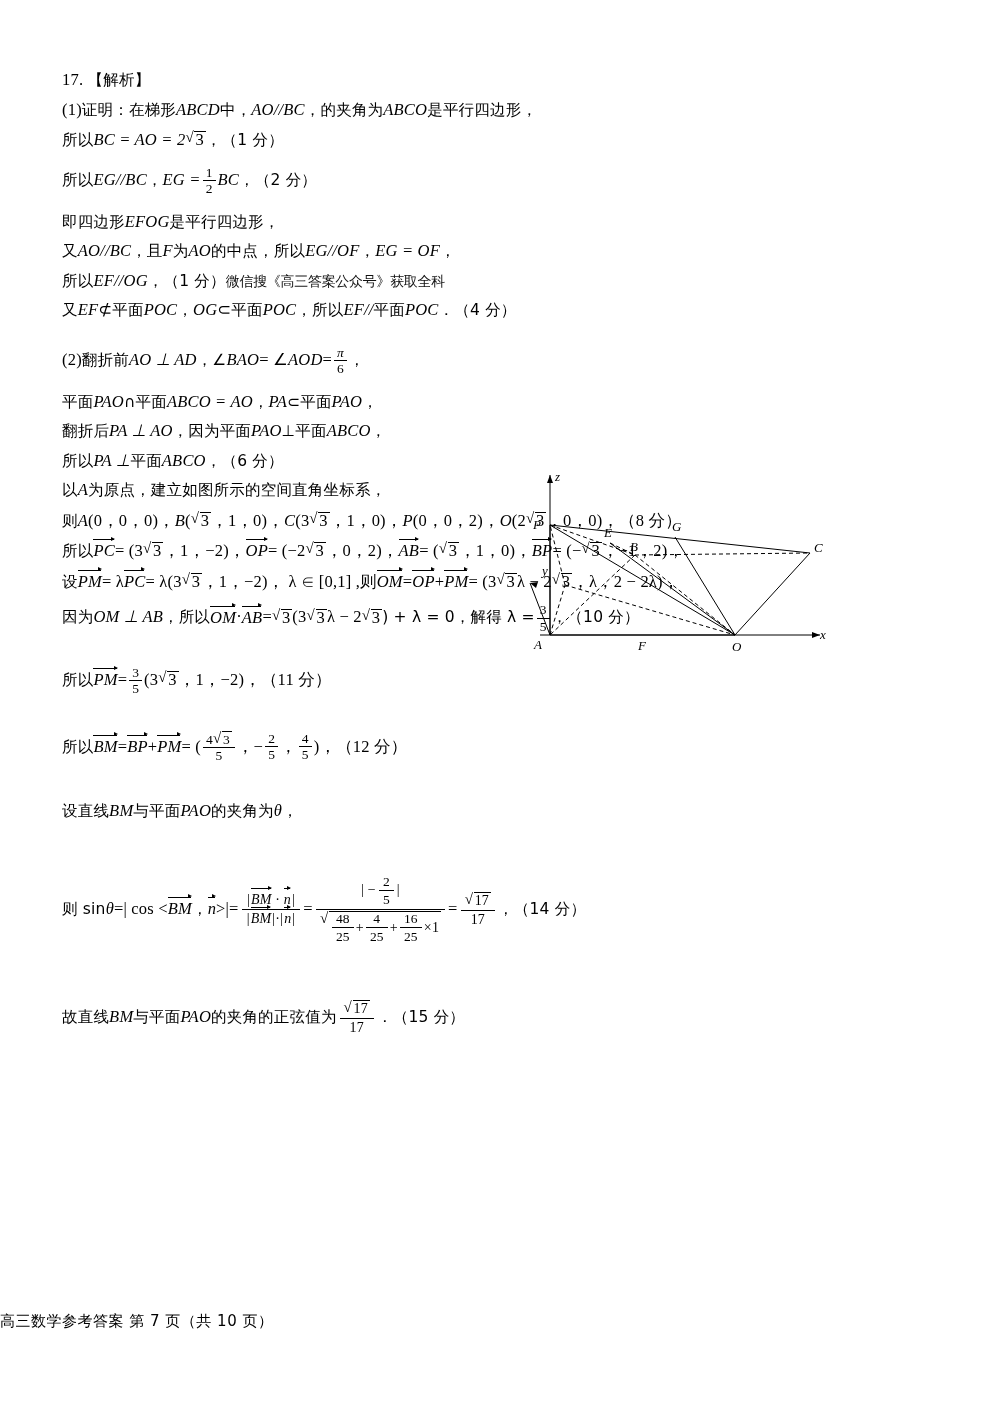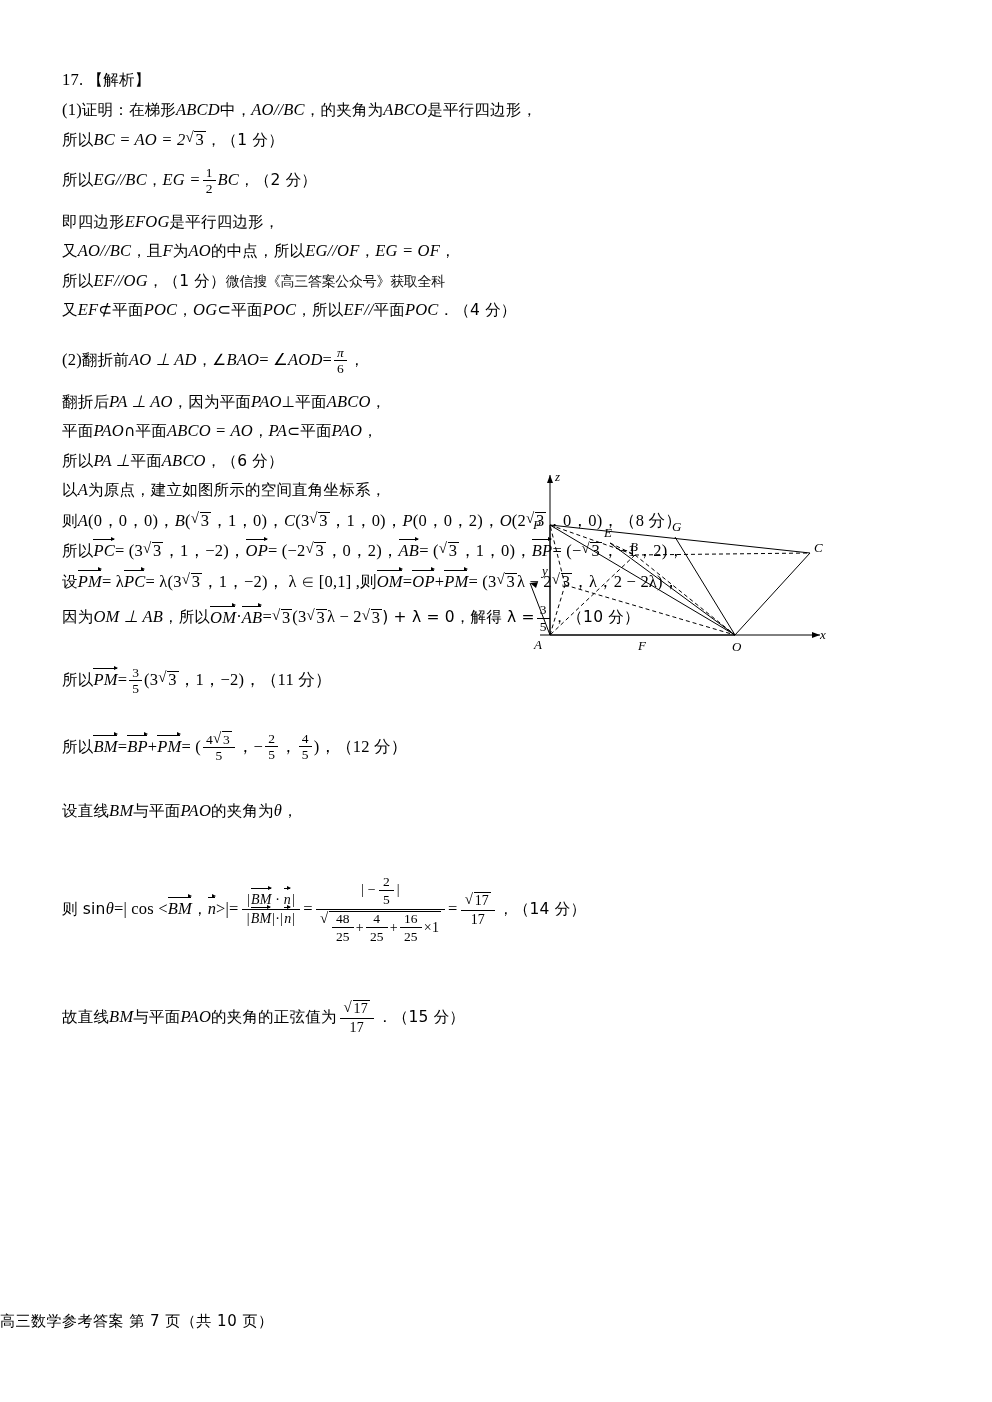--- a/index.html
+++ b/index.html
@@ -167,25 +167,25 @@
       <span class="cn">又</span><span class="it">EF</span><span class="num">⊄</span><span class="cn">平面</span><span class="it">POC</span><span class="cn">，</span><span class="it">OG</span><span class="num">⊂</span><span class="cn">平面</span><span class="it">POC</span><span class="cn">，所以</span><span class="it">EF//</span><span class="cn">平面</span><span class="it">POC</span><span class="cn">．（4 分）</span>
     </div>
 
     <div style="height:14px"></div>
 
     <div class="line tall">
       <span class="num">(2)</span><span class="cn">翻折前</span><span class="it">AO ⊥ AD</span><span class="cn">，∠</span><span class="it">BAO</span><span class="num">= ∠</span><span class="it">AOD</span><span class="num">=</span><span class="frac"><span class="nu it">π</span><span class="de">6</span></span><span class="cn">，</span>
     </div>
 
     <div class="line">
+      <span class="cn">平面</span><span class="it">PAO</span><span class="cn">∩平面</span><span class="it">ABCO = AO</span><span class="cn">，</span><span class="it">PA</span><span class="cn">⊂平面</span><span class="it">PAO</span><span class="cn">，</span>
+    </div>
+
+    <div class="line">
       <span class="cn">翻折后</span><span class="it">PA ⊥ AO</span><span class="cn">，因为平面</span><span class="it">PAO</span><span class="cn">⊥平面</span><span class="it">ABCO</span><span class="cn">，</span>
-    </div>
-
-    <div class="line">
-      <span class="cn">平面</span><span class="it">PAO</span><span class="cn">∩平面</span><span class="it">ABCO = AO</span><span class="cn">，</span><span class="it">PA</span><span class="cn">⊂平面</span><span class="it">PAO</span><span class="cn">，</span>
     </div>
 
     <div class="line">
       <span class="cn">所以</span><span class="it">PA ⊥</span><span class="cn">平面</span><span class="it">ABCO</span><span class="cn">，（6 分）</span>
     </div>
 
     <div class="line">
       <span class="cn">以</span><span class="it">A</span><span class="cn">为原点，建立如图所示的空间直角坐标系，</span>
     </div>
 

